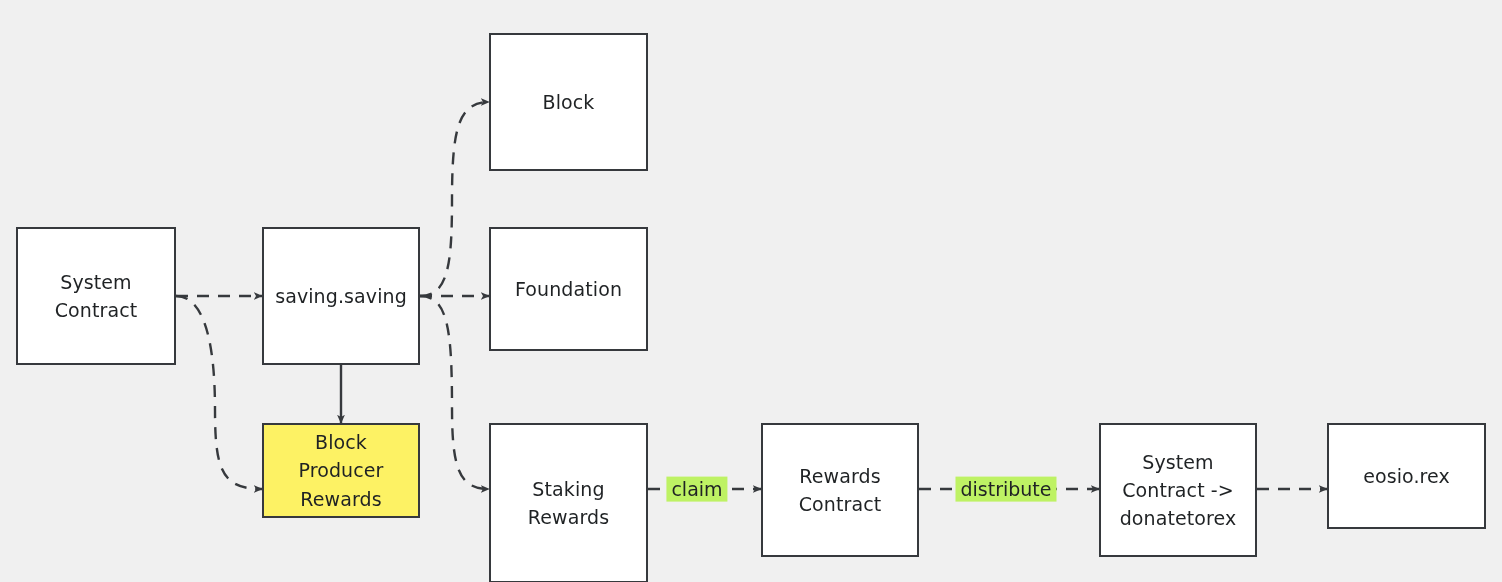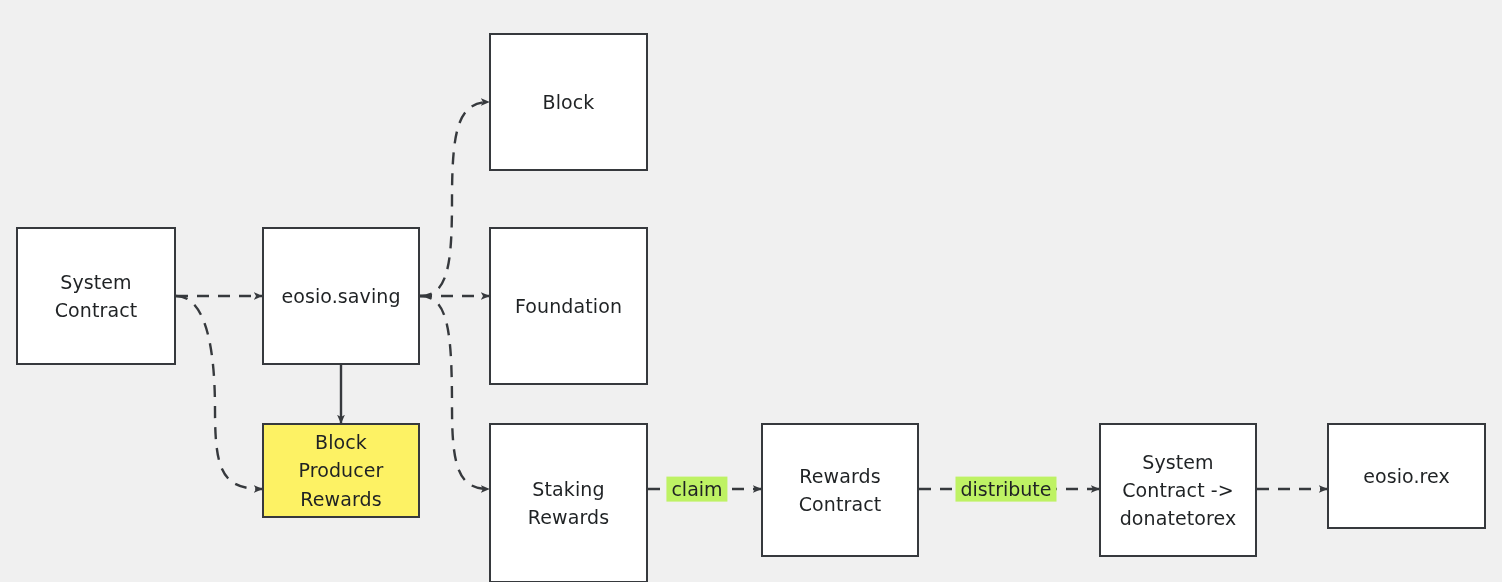--- a/index.html
+++ b/index.html
@@ -84,26 +84,26 @@
         <path d="M 1257 489 L 1327 489" fill="none" stroke="#36393d" stroke-width="2.4" stroke-linecap="butt" stroke-dasharray="12 9" marker-end="url(#arrowhead)"></path>
       </g>
   </svg>
 
   <div id="nodes-group">
       <div class="node" style="left: 16px; top: 227px; width: 160px; height: 138px;">
         <span class="node-label">System
 Contract</span>
       </div>
       <div class="node" style="left: 262px; top: 227px; width: 158px; height: 138px;">
-        <span class="node-label">eosio.saving</span>
+        <span class="node-label">saving.saving</span>
       </div>
       <div class="node" style="left: 489px; top: 33px; width: 159px; height: 138px;">
         <span class="node-label">Block</span>
       </div>
-      <div class="node" style="left: 489px; top: 227px; width: 159px; height: 158px;">
+      <div class="node" style="left: 489px; top: 227px; width: 159px; height: 124px;">
         <span class="node-label">Foundation</span>
       </div>
       <div class="node highlight" style="left: 262px; top: 423px; width: 158px; height: 95px;">
         <span class="node-label">Block
 Producer
 Rewards</span>
       </div>
       <div class="node" style="left: 489px; top: 423px; width: 159px; height: 160px;">
         <span class="node-label">Staking
 Rewards</span>

